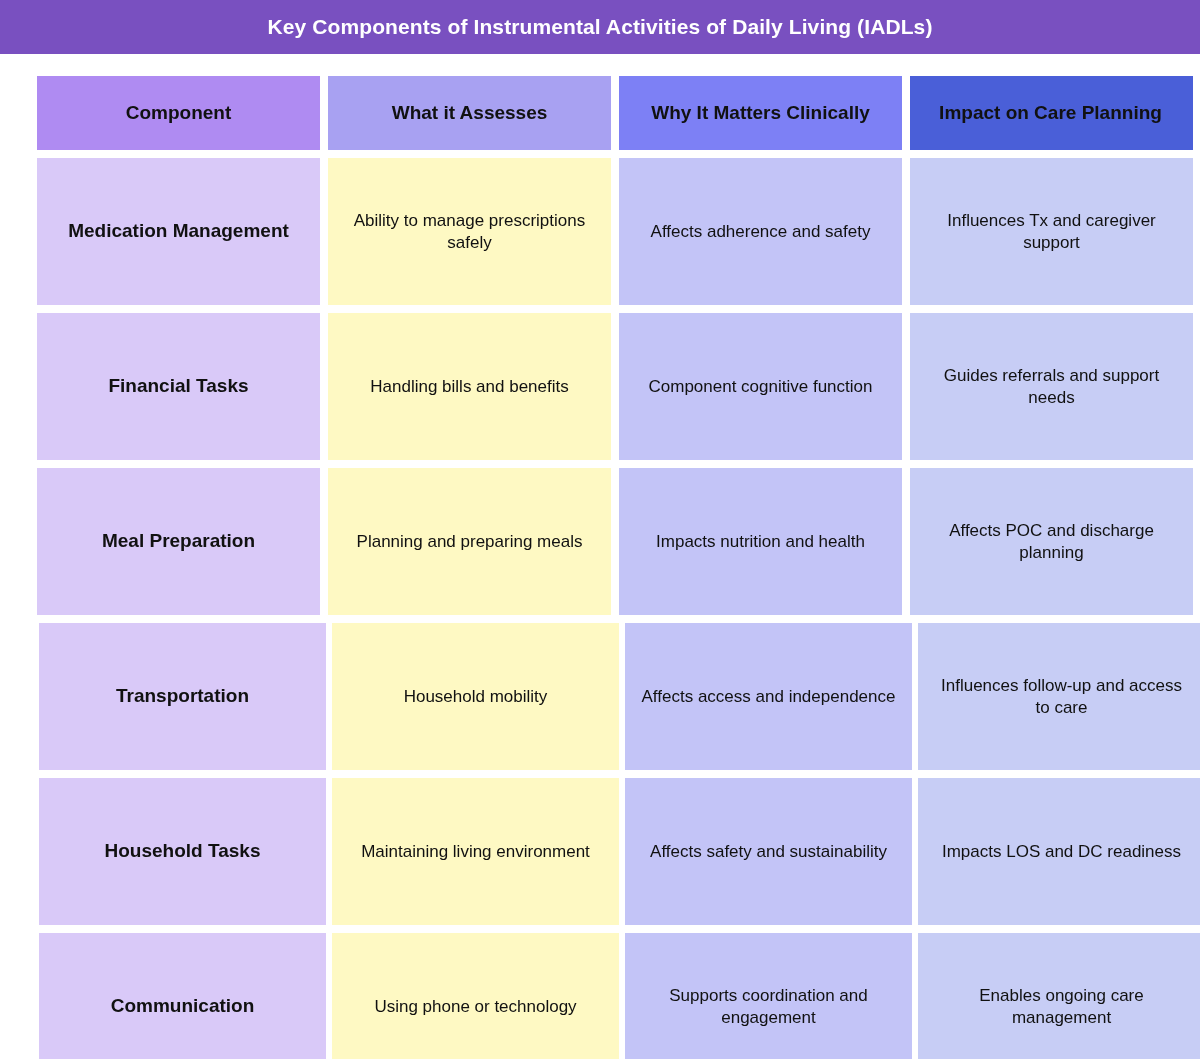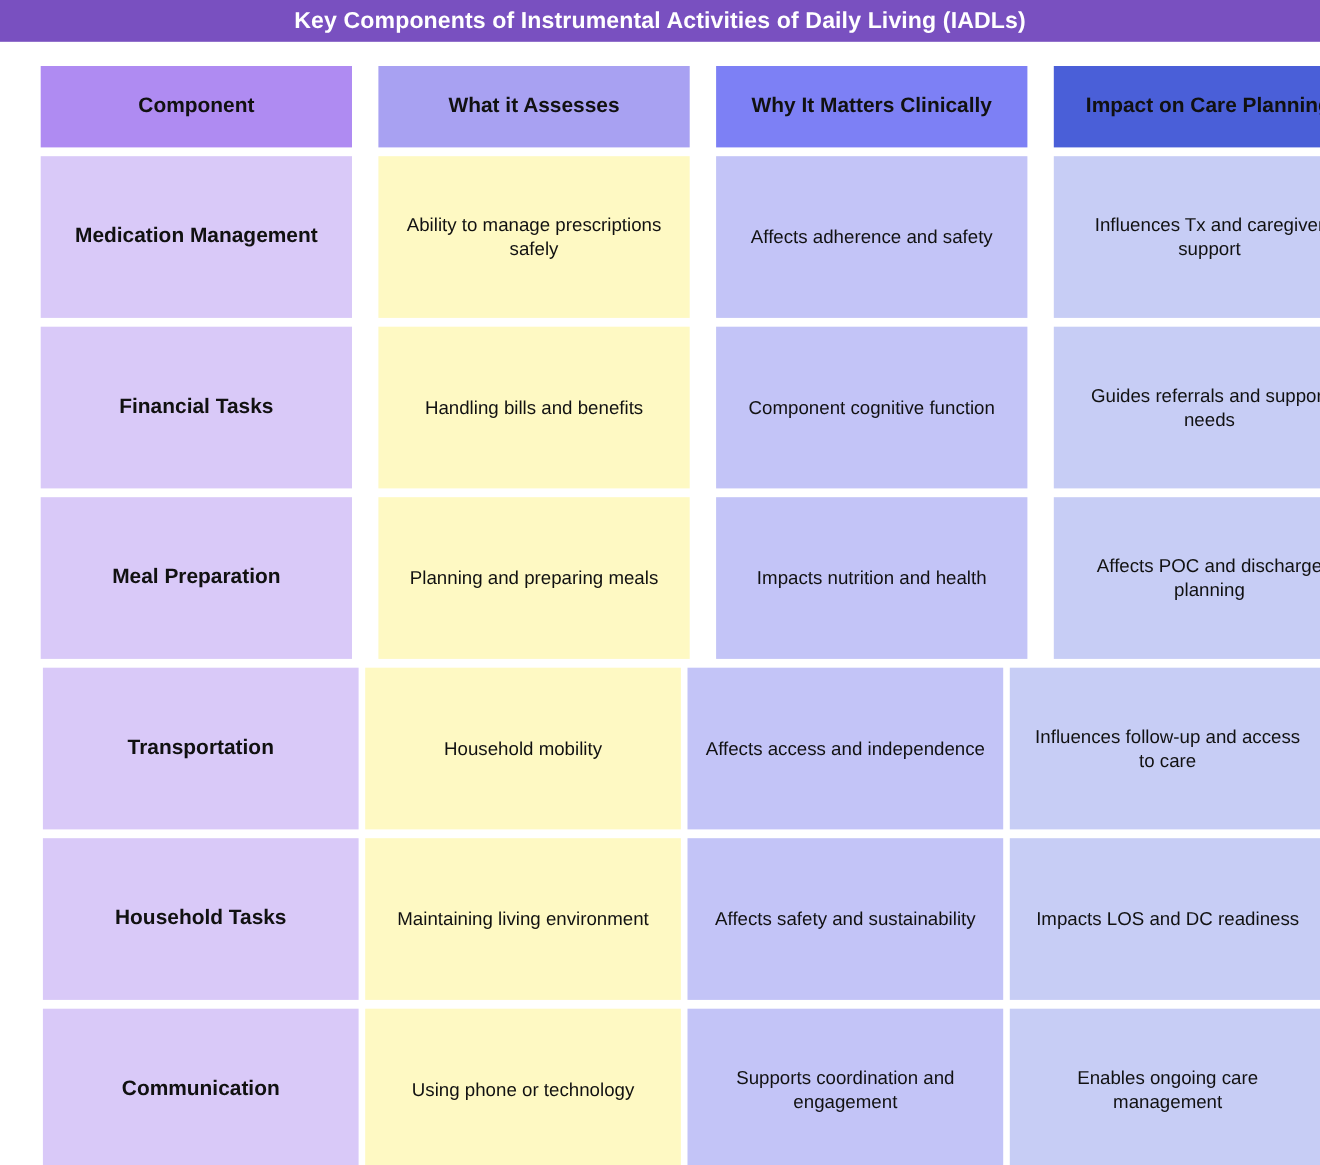--- a/index.html
+++ b/index.html
@@ -9,21 +9,21 @@
   body {
     width: 1200px;
     height: 1059px;
     background: #ffffff;
     font-family: "Liberation Sans", sans-serif;
     overflow: hidden;
   }
 
   
   .title-banner {
-    height: 38px;
+    height: 54px;
     display: flex;
     align-items: center;
     justify-content: center;
     background: #7950c0;
   }
   .title-banner .title-text {
     color: #ffffff;
     font-size: 21px;
     font-weight: bold;
     letter-spacing: 0.1px;
@@ -31,21 +31,21 @@
   }
 
   
   .table-wrap {
     padding: 22px 0 0 0;
   }
 
   .grid-row {
     display: grid;
     grid-template-columns: 283px 283px 283px 283px;
-    column-gap: 24px;
+    column-gap: 8px;
     justify-content: start;
     padding-left: 37px;
     margin-bottom: 8px;
   }
   
   .grid-row.wide {
     grid-template-columns: 287px 287px 287px 287px;
     column-gap: 6px;
     padding-left: 39px;
   }

